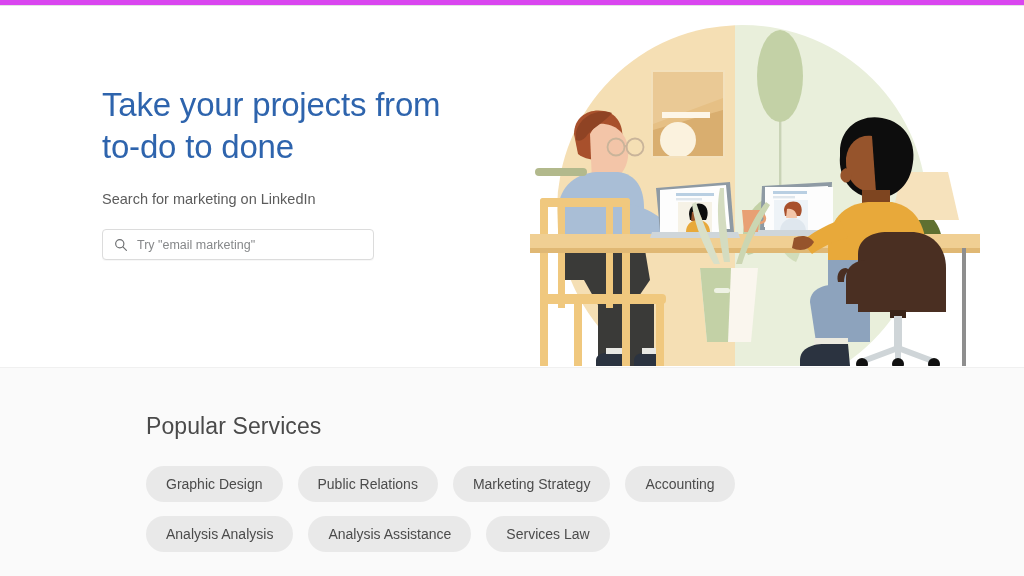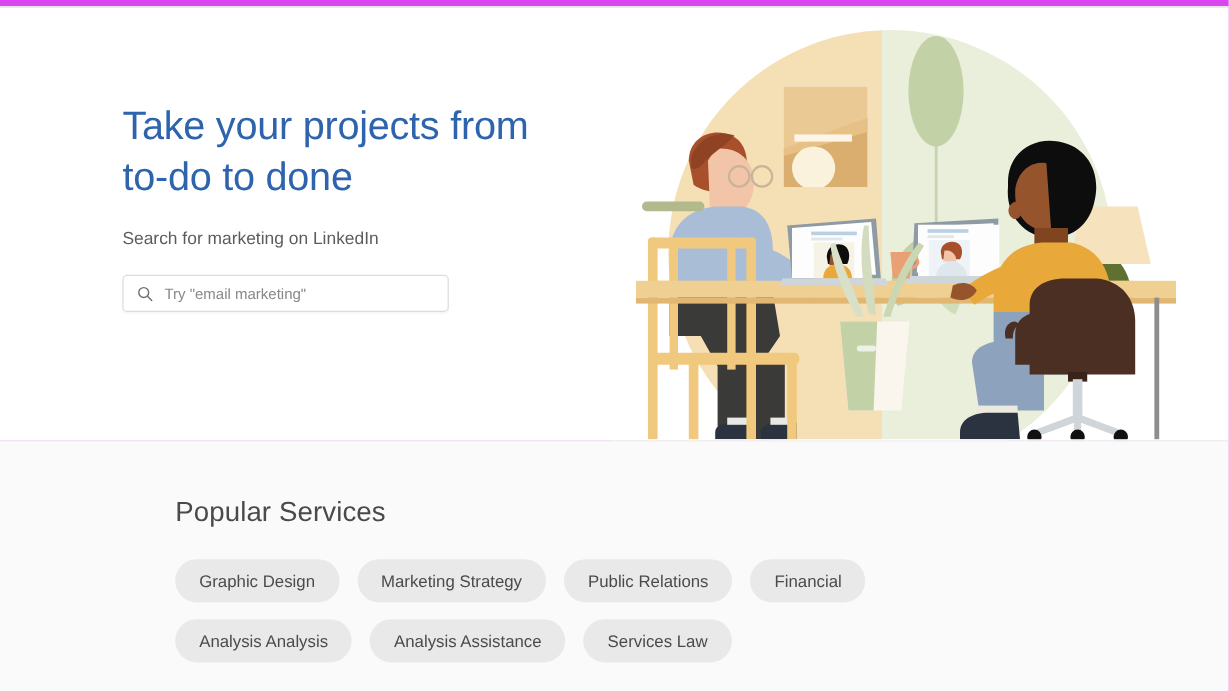--- a/index.html
+++ b/index.html
@@ -360,23 +360,23 @@
   </section>
 
   <section class="services">
     <div class="services-inner">
       <h2 class="services-title">Popular Services</h2>
 
       <div class="chip-rows">
 
         <div class="chip-row">
           <button class="chip">Graphic Design</button>
+          <button class="chip">Public Relations</button>
           <button class="chip">Marketing Strategy</button>
-          <button class="chip">Public Relations</button>
-          <button class="chip">Financial</button>
+          <button class="chip">Accounting</button>
         </div>
 
         <div class="chip-row">
           <button class="chip">Analysis Analysis</button>
           <button class="chip">Analysis Assistance</button>
           <button class="chip">Services Law</button>
         </div>
 
       </div>
     </div>

